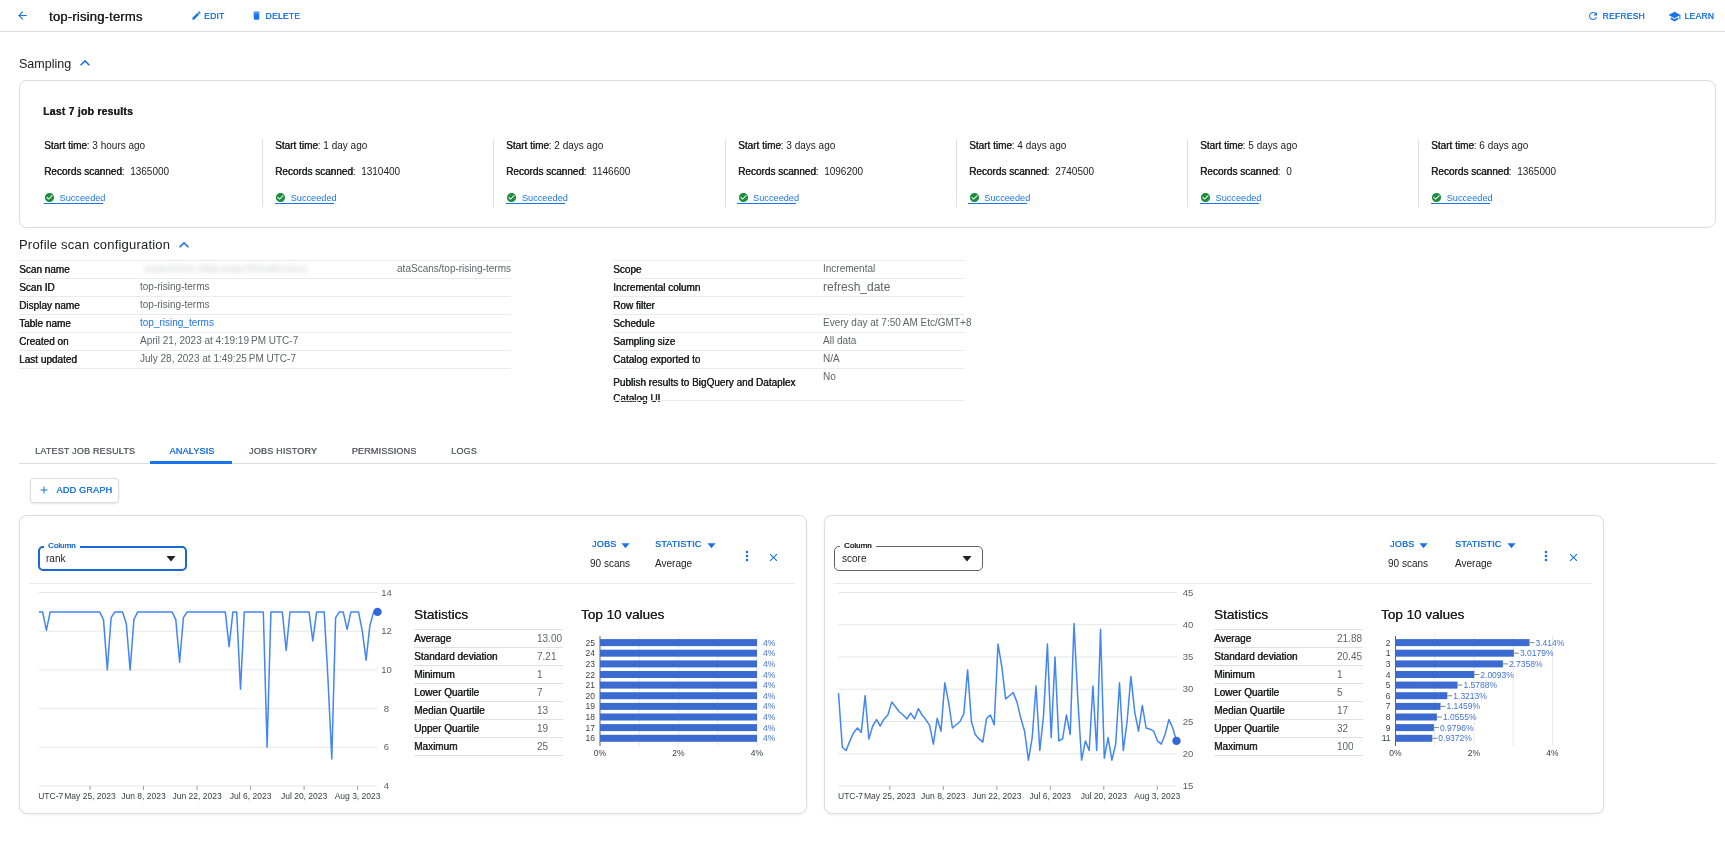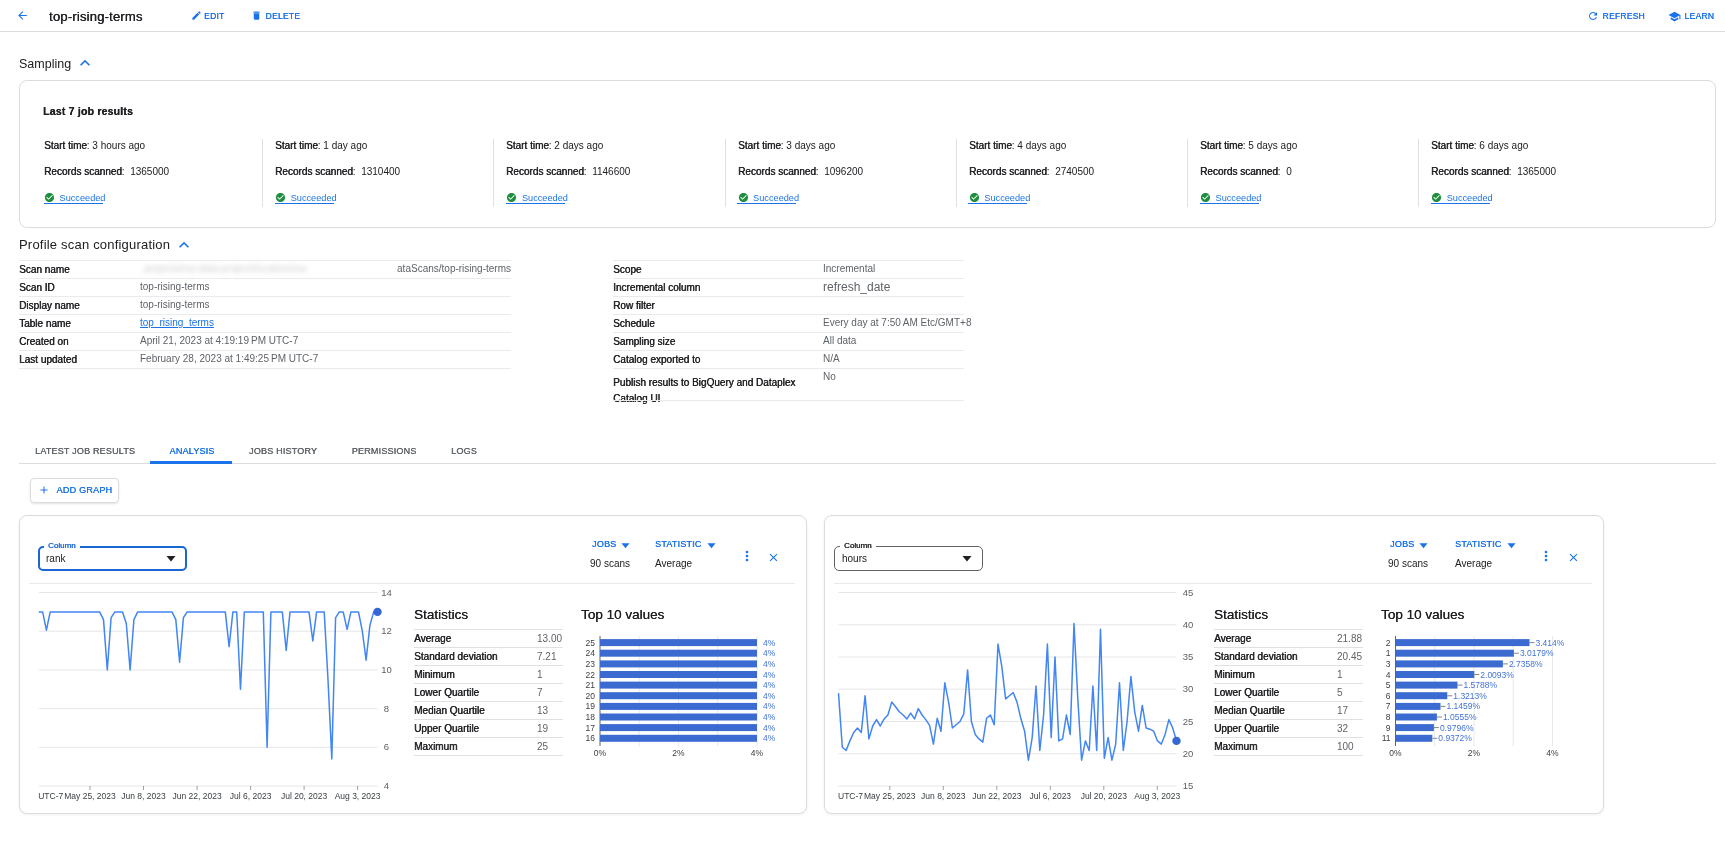--- a/index.html
+++ b/index.html
@@ -10,21 +10,21 @@
 .card{position:absolute;border:1px solid #dadce0;border-radius:8px;background:#fff}
 .lbl13{position:absolute;font-size:10px;color:#202124;white-space:nowrap}
 .lbl13 b,.cfgrow b,.strow b{font-weight:normal;text-shadow:0.4px 0 0 currentColor}
 .cfgrow{position:absolute;font-size:10px;color:#202124;border-top:1px solid #e8eaed;white-space:nowrap}
 .tab{position:absolute;font-size:9px;color:#5f6368;letter-spacing:.2px;text-align:center;width:200px;text-shadow:0.35px 0 0 currentColor;white-space:nowrap}
 .strow{position:absolute;height:18px;line-height:18px;border-top:1px solid #e0e0e0;font-size:10px;color:#202124;white-space:nowrap}
 .stv{position:absolute;left:123px;color:#5f6368;text-shadow:none}
 .h16{position:absolute;font-size:13.5px;color:#202124;white-space:nowrap;text-shadow:0.2px 0 0 currentColor}
 .blue12{position:absolute;color:#1a73e8;font-size:9px;letter-spacing:.2px;text-shadow:0.35px 0 0 currentColor;white-space:nowrap}
 .g13{position:absolute;font-size:10px;color:#202124;white-space:nowrap}
-.lnk{color:#1a73e8;text-decoration:underline}
+.lnk{color:#1a73e8;}
 
 </style></head><body>
 <div id="page">
 <svg style="position:absolute;left:16px;top:9px" width="13" height="13" viewBox="0 0 24 24" fill="#1a73e8">
       <path d="M20 11H7.83l5.59-5.59L12 4l-8 8 8 8 1.41-1.41L7.83 13H20v-2z"></path>
     </svg>
 <div class="abs md" style="left:49px;top:9px;font-size:13px;letter-spacing:.2px;color:#202124">top-rising-terms</div>
 <svg style="position:absolute;left:190.5px;top:10px" width="11" height="11" viewBox="0 0 24 24" fill="#1a73e8">
       <path d="M3 17.25V21h3.75L17.81 9.94l-3.75-3.75L3 17.25zM20.71 7.04c.39-.39.39-1.02 0-1.41l-2.34-2.34c-.39-.39-1.02-.39-1.41 0l-1.83 1.83 3.75 3.75 1.83-1.83z"></path>
     </svg>
@@ -111,21 +111,21 @@
 <div class="abs" style="left:121px;top:260px;width:390px;height:18px;line-height:18px;font-size:10px;color:#5f6368;text-align:right;white-space:nowrap"><span style="filter:blur(2.5px);opacity:.32;margin-right:90px">projects/my-data-project/locations/us</span>ataScans/top-rising-terms</div>
 <div class="cfgrow" style="left:19px;top:278px;width:492px;height:18px;line-height:18px"><b>Scan ID</b></div>
 <div class="abs" style="left:140px;top:278px;height:18px;line-height:18px;font-size:10px;color:#5f6368;white-space:nowrap">top-rising-terms</div>
 <div class="cfgrow" style="left:19px;top:296px;width:492px;height:18px;line-height:18px"><b>Display name</b></div>
 <div class="abs" style="left:140px;top:296px;height:18px;line-height:18px;font-size:10px;color:#5f6368;white-space:nowrap">top-rising-terms</div>
 <div class="cfgrow" style="left:19px;top:314px;width:492px;height:18px;line-height:18px"><b>Table name</b></div>
 <div class="abs" style="left:140px;top:314px;height:18px;line-height:18px;font-size:10px;color:#5f6368;white-space:nowrap"><span class="lnk">top_rising_terms</span></div>
 <div class="cfgrow" style="left:19px;top:332px;width:492px;height:18px;line-height:18px"><b>Created on</b></div>
 <div class="abs" style="left:140px;top:332px;height:18px;line-height:18px;font-size:10px;color:#5f6368;white-space:nowrap">April 21, 2023 at 4:19:19 PM UTC-7</div>
 <div class="cfgrow" style="left:19px;top:350px;width:492px;height:18px;line-height:18px"><b>Last updated</b></div>
-<div class="abs" style="left:140px;top:350px;height:18px;line-height:18px;font-size:10px;color:#5f6368;white-space:nowrap">February 28, 2023 at 1:49:25 PM UTC-7</div>
+<div class="abs" style="left:140px;top:350px;height:18px;line-height:18px;font-size:10px;color:#5f6368;white-space:nowrap">July 28, 2023 at 1:49:25 PM UTC-7</div>
 <div class="abs" style="left:19px;top:368px;width:492px;border-top:1px solid #e8eaed"></div>
 <div class="cfgrow" style="left:613px;top:260px;width:351px;height:18px;line-height:18px"><b>Scope</b></div>
 <div class="abs" style="left:823px;top:260px;height:18px;line-height:18px;font-size:10px;color:#5f6368;white-space:nowrap">Incremental</div>
 <div class="cfgrow" style="left:613px;top:278px;width:351px;height:18px;line-height:18px"><b>Incremental column</b></div>
 <div class="abs" style="left:823px;top:278px;height:18px;line-height:18px;font-size:12px;color:#5f6368;white-space:nowrap">refresh_date</div>
 <div class="cfgrow" style="left:613px;top:314px;width:351px;height:18px;line-height:18px"><b>Schedule</b></div>
 <div class="cfgrow" style="left:613px;top:296px;width:351px;height:18px;line-height:18px"><b>Row filter</b></div>
 <div class="abs" style="left:823px;top:314px;height:18px;line-height:18px;font-size:10px;color:#5f6368;white-space:nowrap">Every day at 7:50 AM Etc/GMT+8</div>
 <div class="cfgrow" style="left:613px;top:332px;width:351px;height:18px;line-height:18px"><b>Sampling size</b></div>
 <div class="abs" style="left:823px;top:332px;height:18px;line-height:18px;font-size:10px;color:#5f6368;white-space:nowrap">All data</div>
@@ -149,21 +149,21 @@
 <div class="card" style="left:19px;top:515px;width:786px;height:297px;box-shadow:0 1px 3px rgba(60,64,67,.08)"></div>
 <div class="card" style="left:824px;top:515px;width:778px;height:297px;box-shadow:0 1px 3px rgba(60,64,67,.08)"></div>
 <div class="abs" style="left:38px;top:546px;width:145px;height:21px;border:2px solid #1967d2;border-radius:5px"></div>
     <div class="abs md" style="left:44px;top:541px;font-size:8px;color:#1967d2;background:#fff;padding:0 4px">Column</div>
     <div class="g13" style="left:46px;top:552.5px">rank</div>
     <svg style="position:absolute;left:166px;top:554px" width="10" height="9" viewBox="0 0 10 9">
       <path d="M0.5 2 L9.5 2 L5 7.5z" fill="#202124"></path>
     </svg>
 <div class="abs" style="left:834px;top:546px;width:147px;height:23px;border:1px solid #5f6368;border-radius:5px"></div>
     <div class="abs md" style="left:840px;top:541px;font-size:8px;color:#202124;background:#fff;padding:0 4px">Column</div>
-    <div class="g13" style="left:842px;top:552.5px">hours</div>
+    <div class="g13" style="left:842px;top:552.5px">score</div>
     <svg style="position:absolute;left:962px;top:554px" width="10" height="9" viewBox="0 0 10 9">
       <path d="M0.5 2 L9.5 2 L5 7.5z" fill="#202124"></path>
     </svg>
 <div class="blue12" style="left:592px;top:538.5px">JOBS</div>
     <svg style="position:absolute;left:621px;top:540.5px" width="9" height="9" viewBox="0 0 10 10">
       <path d="M0.5 2.5 L9.5 2.5 L5 8z" fill="#1a73e8"></path>
     </svg>
     <div class="g13" style="left:590px;top:558px">90 scans</div>
     <div class="blue12" style="left:655px;top:538.5px">STATISTIC</div>
     <svg style="position:absolute;left:707px;top:540.5px" width="9" height="9" viewBox="0 0 10 10">

